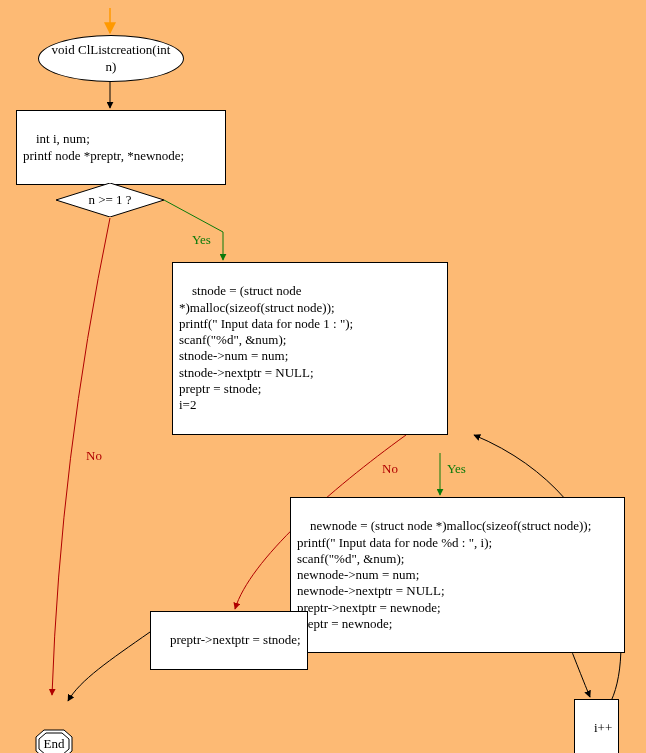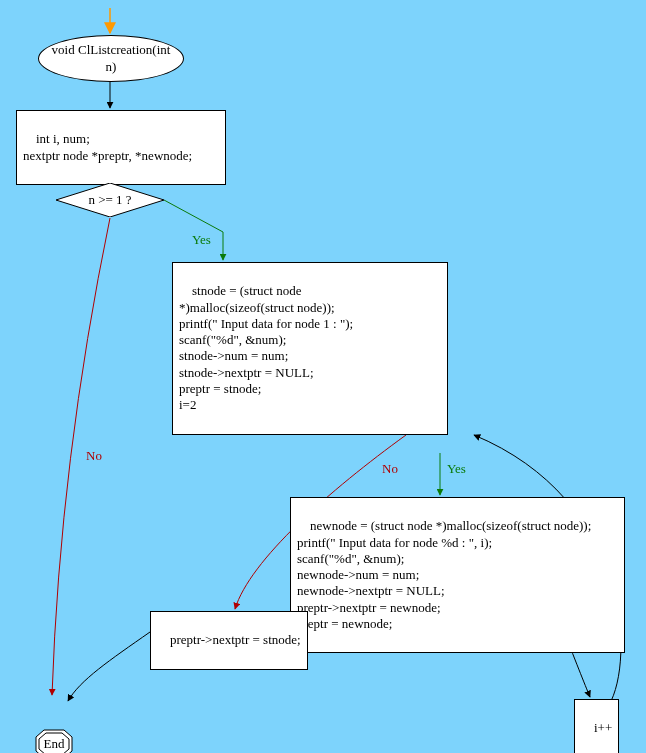--- a/index.html
+++ b/index.html
@@ -7,21 +7,21 @@
     padding: 0;
     background: #fff;
     font-family: "Times New Roman", Times, serif;
     font-size: 13px;
     color: #000;
   }
   .canvas {
     position: relative;
     width: 646px;
     height: 753px;
-    background: #7dd3fc;
+    background: #fdba74;
   }
   svg {
     position: absolute;
     top: 0;
     left: 0;
   }
   .node {
     position: absolute;
     box-sizing: border-box;
     line-height: 1.25;
@@ -121,21 +121,21 @@
     <path d="M 150 632 C 110 660, 80 680, 68 701" fill="none" stroke="#000" stroke-width="1" marker-end="url(#arr-black)"></path>
   </svg>
 
   <div class="node ellipse" style="left:38px; top:35px; width:146px; height:47px;">
     <span>void ClListcreation(int
 n)</span>
   </div>
 
   <div class="node rect small" style="left:16px; top:110px; width:210px;">
     <span>int i, num;
-nextptr node *preptr, *newnode;</span>
+printf node *preptr, *newnode;</span>
   </div>
 
   <div class="diamond" style="left:56px; top:183px; width:108px; height:34px;">
     <svg class="shape" width="108" height="34">
       <polygon points="54,0 108,17 54,34 0,17" fill="#fff" stroke="#000" stroke-width="1"></polygon>
     </svg>
     <div class="label">n &gt;= 1 ?</div>
   </div>
 
   <div class="edge-label yes" style="left:192px; top:232px;">Yes</div>

